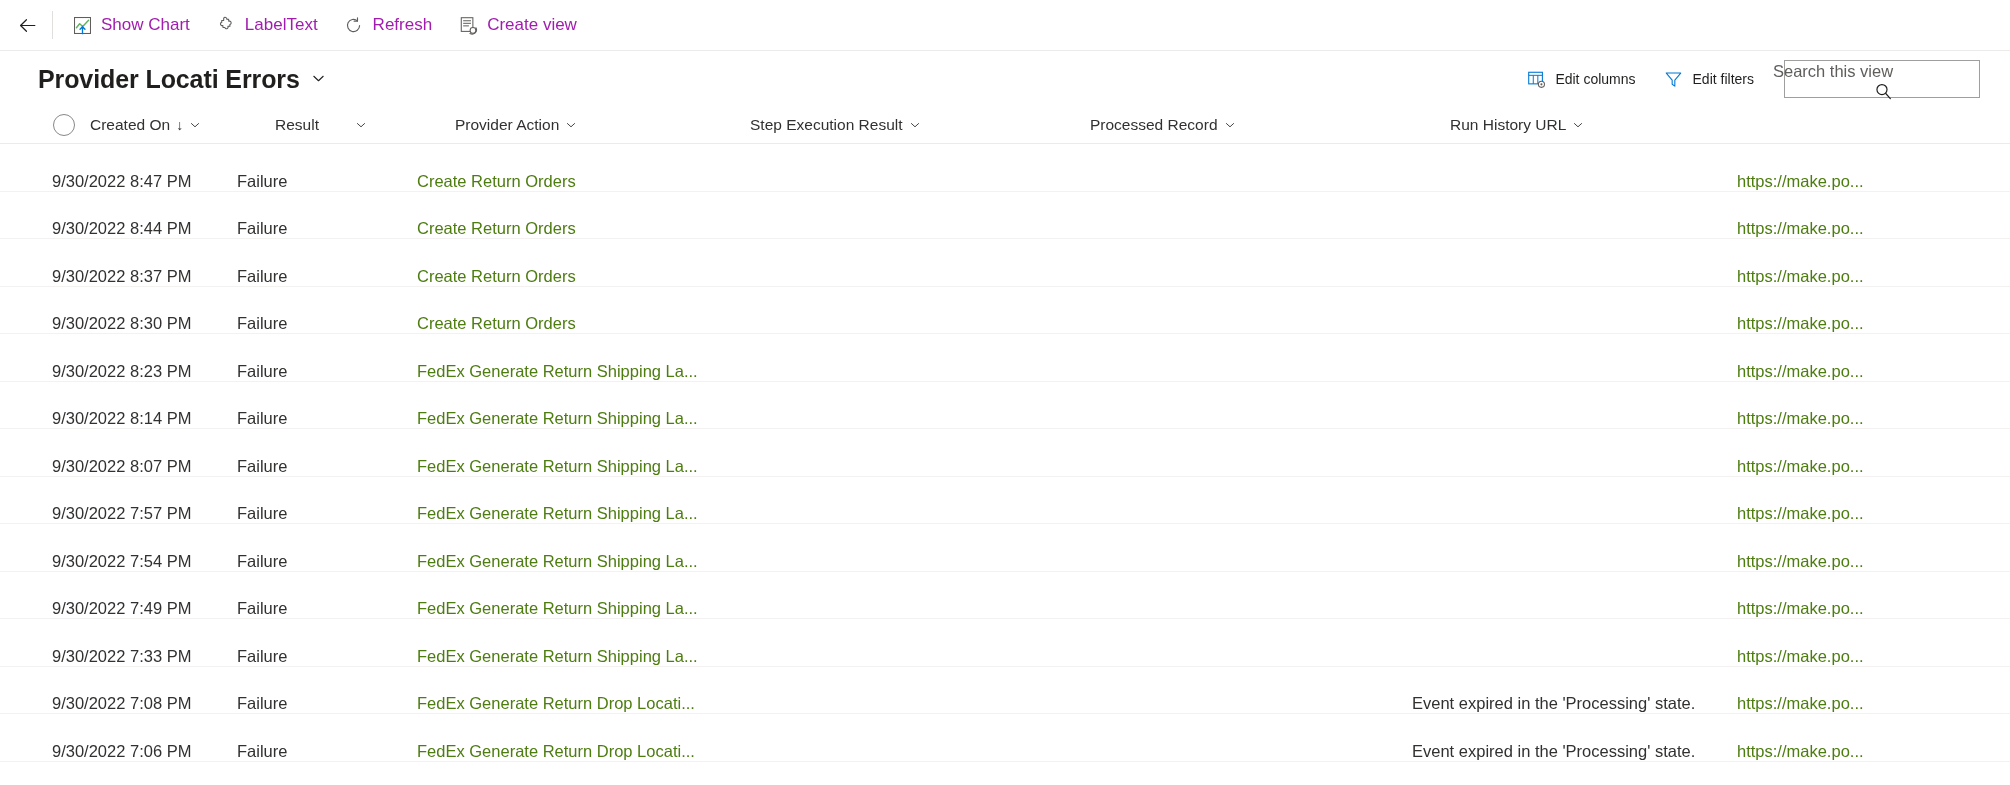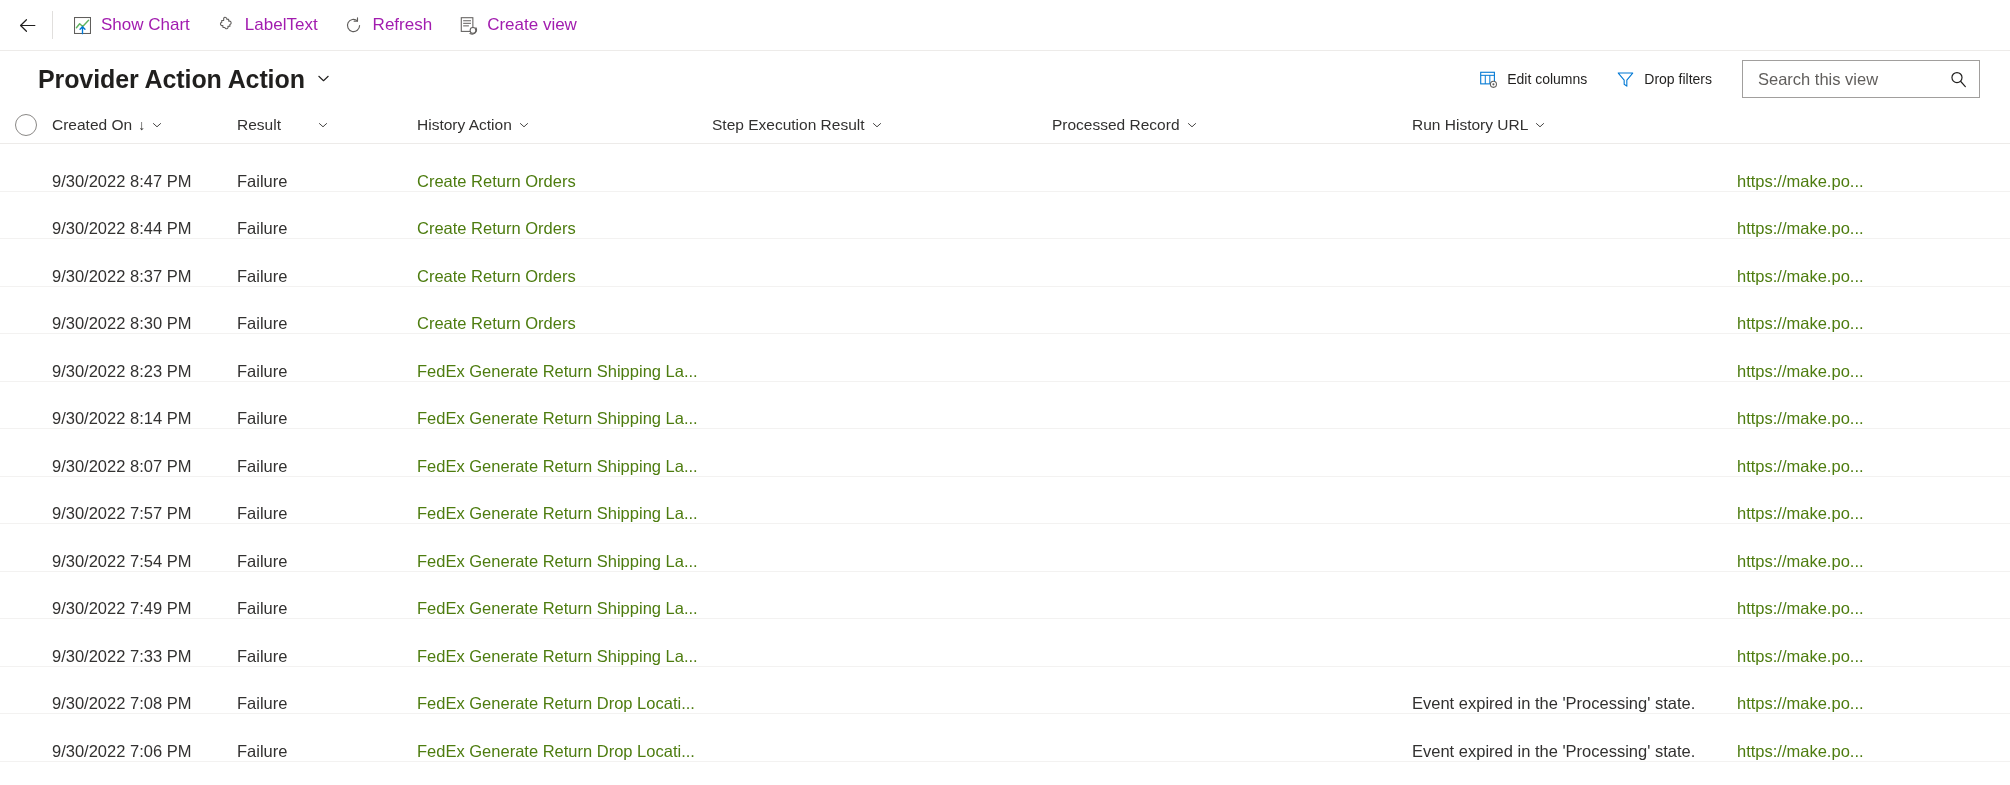--- a/index.html
+++ b/index.html
@@ -112,28 +112,29 @@
     align-items: center;
     gap: 9px;
     padding: 0 12px;
     font-size: 14px;
     color: #201f1e;
     cursor: pointer;
     white-space: nowrap;
   }
   .searchbox {
     margin-left: 14px;
-    width: 238px;
+    width: 196px;
     height: 38px;
     border: 1px solid #a19f9d;
     display: flex;
     align-items: center;
     padding: 0 11px 0 13px;
     box-sizing: border-box;
     background: #ffffff;
+    flex-direction: column;
   }
   .searchbox input {
     border: 0;
     outline: 0;
     flex: 1 1 auto;
     font-size: 16.5px;
     font-family: "Liberation Sans", sans-serif;
     color: #323130;
     background: transparent;
     min-width: 0;
@@ -146,20 +147,21 @@
     flex: 1 1 auto;
     overflow: hidden;
     background: #ffffff;
   }
   .grid-header {
     display: flex;
     align-items: center;
     height: 36px;
     border-bottom: 1px solid #edebe9;
     background: #ffffff;
+    padding-left: 38px;
   }
   .row {
     display: flex;
     align-items: flex-end;
     height: 46.5px;
     border-bottom: 1px solid #f3f2f1;
     background: #ffffff;
     cursor: pointer;
   }
 
@@ -270,21 +272,21 @@
           <path d="M11.5 18.4 A4.6 4.6 0 0 0 17.9 12.3" fill="none" stroke="#605e5c" stroke-width="1.1" stroke-linecap="round"></path>
         </svg>
       </span>
       <span>Create view</span>
     </div>
   </div>
 
   <div class="titlerow">
 
     <div class="view-title">
-      <h1>Provider Action Action</h1>
+      <h1>Provider Locati Errors</h1>
       <span class="title-chevron">
         <svg width="15" height="15" viewBox="0 0 16 16" aria-hidden="true">
           <path d="M3 5.6 L8 10.4 L13 5.6" fill="none" stroke="#201f1e" stroke-width="1.15" stroke-linecap="round" stroke-linejoin="round"></path>
         </svg>
       </span>
     </div>
 
     <div class="title-spacer"></div>
 
     <div class="right-cmds">
@@ -300,21 +302,21 @@
         </span>
         <span>Edit columns</span>
       </div>
 
       <div class="right-cmd">
         <span class="cmd-icon">
           <svg width="19" height="19" viewBox="0 0 20 20" aria-hidden="true">
             <path d="M2.4 3.2 H17.6 L11.4 10.6 V17.0 L8.6 15.0 V10.6 Z" fill="none" stroke="#0078d4" stroke-width="1.15" stroke-linejoin="round"></path>
           </svg>
         </span>
-        <span>Drop filters</span>
+        <span>Edit filters</span>
       </div>
 
       <div class="searchbox">
         <input type="text" placeholder="Search this view" style="">
         <span class="search-icon">
           <svg width="19" height="19" viewBox="0 0 20 20" aria-hidden="true">
             <circle cx="8.4" cy="8.0" r="5.3" fill="none" stroke="#201f1e" stroke-width="1.25"></circle>
             <path d="M12.4 12.1 L17.2 17.4" stroke="#201f1e" stroke-width="1.25" stroke-linecap="round"></path>
           </svg>
         </span>
@@ -342,21 +344,21 @@
       <div class="hcell c-result">
         <span>Result</span>
         <span class="hchev">
           <svg width="12" height="12" viewBox="0 0 16 16" aria-hidden="true">
               <path d="M3.2 6 L8 10.4 L12.8 6" fill="none" stroke="#323130" stroke-width="1.2" stroke-linecap="round" stroke-linejoin="round"></path>
             </svg>
         </span>
       </div>
 
       <div class="hcell c-action">
-        <span>History Action</span>
+        <span>Provider Action</span>
         <span class="hchev">
           <svg width="12" height="12" viewBox="0 0 16 16" aria-hidden="true">
               <path d="M3.2 6 L8 10.4 L12.8 6" fill="none" stroke="#323130" stroke-width="1.2" stroke-linecap="round" stroke-linejoin="round"></path>
             </svg>
         </span>
       </div>
 
       <div class="hcell c-step">
         <span>Step Execution Result</span>
         <span class="hchev">

